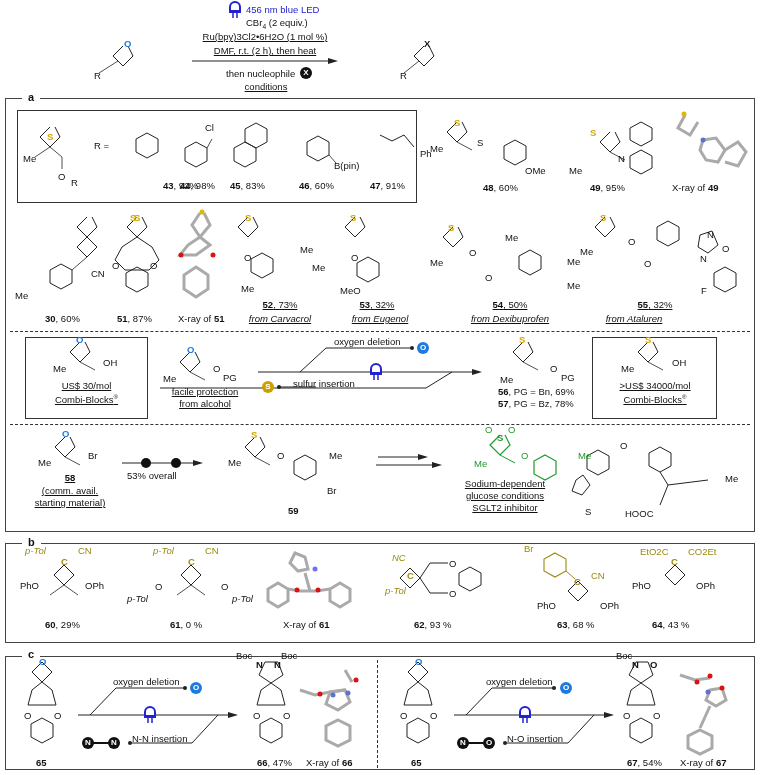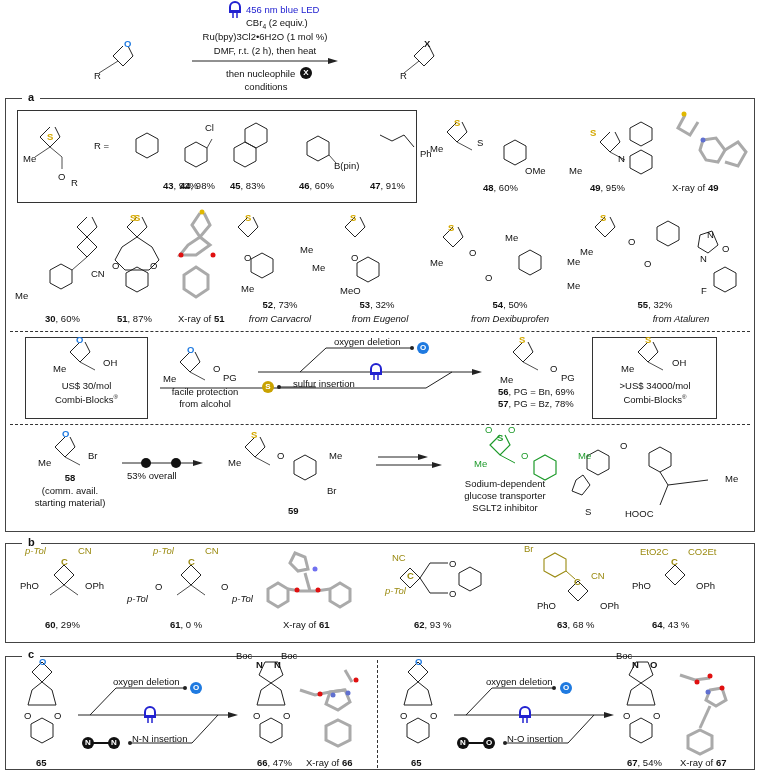--- a/index.html
+++ b/index.html
@@ -1,20 +1,20 @@
 <!DOCTYPE html>
 <html><head>
 <meta charset="utf-8">
 <style>
   * { box-sizing: border-box; }
   html, body { margin: 0; padding: 0; background: #fff; }
   body { width: 760px; height: 775px; position: relative; overflow: hidden;
          font-family: "Liberation Sans", sans-serif; color: #111; font-size: 9.5px; }
   .abs { position: absolute; }
-  .ctr { text-align: center; }
+  .ctr { text-align: center; text-decoration: underline; }
   .lbl { white-space: nowrap; }
   b { font-weight: bold; }
   i { font-style: italic; }
   .panel { position: absolute; border: 1.3px solid #444; }
   .panel-letter { position: absolute; background: #fff; padding: 0 6px; font-weight: bold; font-size: 11px; }
   .box { position: absolute; border: 1.2px solid #333; }
   .dash { position: absolute; border-top: 1px dashed #333; height: 0; }
   .vdash { position: absolute; border-left: 1px dashed #333; width: 0; }
   svg { position: absolute; overflow: visible; }
   .blue { color: #1f7ae0; }
@@ -196,21 +196,21 @@
 
 <span class="abs lbl gold" style="left:600px;top:212px;font-weight:bold;">S</span>
 <span class="abs lbl" style="left:580px;top:246px;">Me</span>
 <span class="abs lbl" style="left:628px;top:236px;">O</span>
 <span class="abs lbl" style="left:644px;top:258px;">O</span>
 <span class="abs lbl" style="left:707px;top:229px;">N</span>
 <span class="abs lbl" style="left:722px;top:243px;">O</span>
 <span class="abs lbl" style="left:700px;top:253px;">N</span>
 <span class="abs lbl" style="left:701px;top:285px;">F</span>
 <span class="abs lbl ctr" style="left:615px;top:299px;width:80px;"><b>55</b><span>, 32%</span></span>
-<i class="abs lbl ctr" style="left:631px;top:313px;width:100px;text-align:center;">from Ataluren</i>
+<i class="abs lbl ctr" style="left:584px;top:313px;width:100px;text-align:center;">from Ataluren</i>
 
 <div class="dash" style="left:10px;top:331px;width:740px;"></div>
 
 <div class="box" style="left:25px;top:337px;width:123px;height:82px;"></div>
 <div class="box" style="left:592px;top:337px;width:125px;height:82px;"></div>
 <svg width="760" height="100" style="left:0;top:330px">
   <polyline points="80,12 70,22 80,32 90,22 85,12" fill="none" stroke="#222" stroke-width="1"></polyline>
   <line x1="80" y1="32" x2="95" y2="40" stroke="#222" stroke-width="0.8"></line>
   <polyline points="190,22 180,32 190,42 200,32 195,22" fill="none" stroke="#222" stroke-width="1"></polyline>
   <line x1="190" y1="42" x2="205" y2="50" stroke="#222" stroke-width="0.8"></line>
@@ -318,21 +318,21 @@
 <span class="abs lbl green" style="left:508px;top:424px;">O</span>
 <span class="abs lbl green" style="left:497px;top:432px;font-weight:bold;">S</span>
 <span class="abs lbl green" style="left:474px;top:458px;">Me</span>
 <span class="abs lbl green" style="left:521px;top:450px;">O</span>
 <span class="abs lbl green" style="left:578px;top:450px;">Me</span>
 <span class="abs lbl" style="left:620px;top:440px;">O</span>
 <span class="abs lbl" style="left:585px;top:506px;">S</span>
 <span class="abs lbl" style="left:725px;top:473px;">Me</span>
 <span class="abs lbl" style="left:625px;top:508px;">HOOC</span>
 <span class="abs lbl ctr" style="left:455px;top:478px;width:100px;">Sodium-dependent</span>
-<span class="abs lbl ctr" style="left:455px;top:490px;width:100px;">glucose transporter</span>
+<span class="abs lbl ctr" style="left:455px;top:490px;width:100px;">glucose conditions</span>
 <span class="abs lbl ctr" style="left:455px;top:502px;width:100px;">SGLT2 inhibitor</span>
 
 <div class="panel" style="left:5px;top:543px;width:750px;height:100px;"></div>
 <span class="panel-letter" style="left:22px;top:536px;">b</span>
 
 <svg width="760" height="100" style="left:0;top:543px">
   <polyline points="64,22 54,32 64,42 74,32 64,22" fill="none" stroke="#222" stroke-width="1"></polyline>
   <line x1="64" y1="42" x2="50" y2="52" stroke="#222" stroke-width="0.8"></line>
   <line x1="64" y1="42" x2="78" y2="52" stroke="#222" stroke-width="0.8"></line>
   <polyline points="191,22 181,32 191,42 201,32 191,22" fill="none" stroke="#222" stroke-width="1"></polyline>
@@ -372,21 +372,21 @@
 <i class="abs lbl olive" style="left:153px;top:545px;">p-Tol</i>
 <b class="abs lbl olive" style="left:188px;top:556px;">C</b>
 <span class="abs lbl olive" style="left:205px;top:545px;">CN</span>
 <span class="abs lbl" style="left:155px;top:581px;">O</span>
 <span class="abs lbl" style="left:221px;top:581px;">O</span>
 <i class="abs lbl" style="left:127px;top:593px;">p-Tol</i>
 <i class="abs lbl" style="left:232px;top:593px;">p-Tol</i>
 <span class="abs lbl" style="left:170px;top:619px;"><b>61</b><span>, 0 %</span></span>
 <span class="abs lbl" style="left:283px;top:619px;"><span>X-ray of </span><b>61</b></span>
 
-<span class="abs lbl olive" style="left:392px;top:552px;">NC</span>
+<span class="abs lbl olive" style="left:392px;top:552px;font-style:italic;">NC</span>
 <b class="abs lbl olive" style="left:407px;top:570px;">C</b>
 <i class="abs lbl olive" style="left:385px;top:585px;">p-Tol</i>
 <span class="abs lbl" style="left:449px;top:558px;">O</span>
 <span class="abs lbl" style="left:449px;top:588px;">O</span>
 <span class="abs lbl" style="left:414px;top:619px;"><b>62</b><span>, 93 %</span></span>
 
 <span class="abs lbl olive" style="left:524px;top:543px;">Br</span>
 <b class="abs lbl olive" style="left:574px;top:576px;">C</b>
 <span class="abs lbl olive" style="left:591px;top:570px;">CN</span>
 <span class="abs lbl" style="left:537px;top:600px;">PhO</span>

